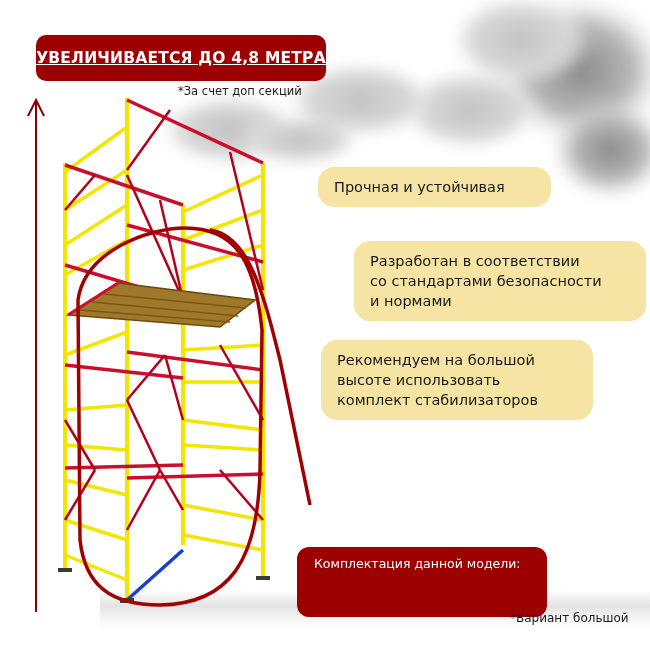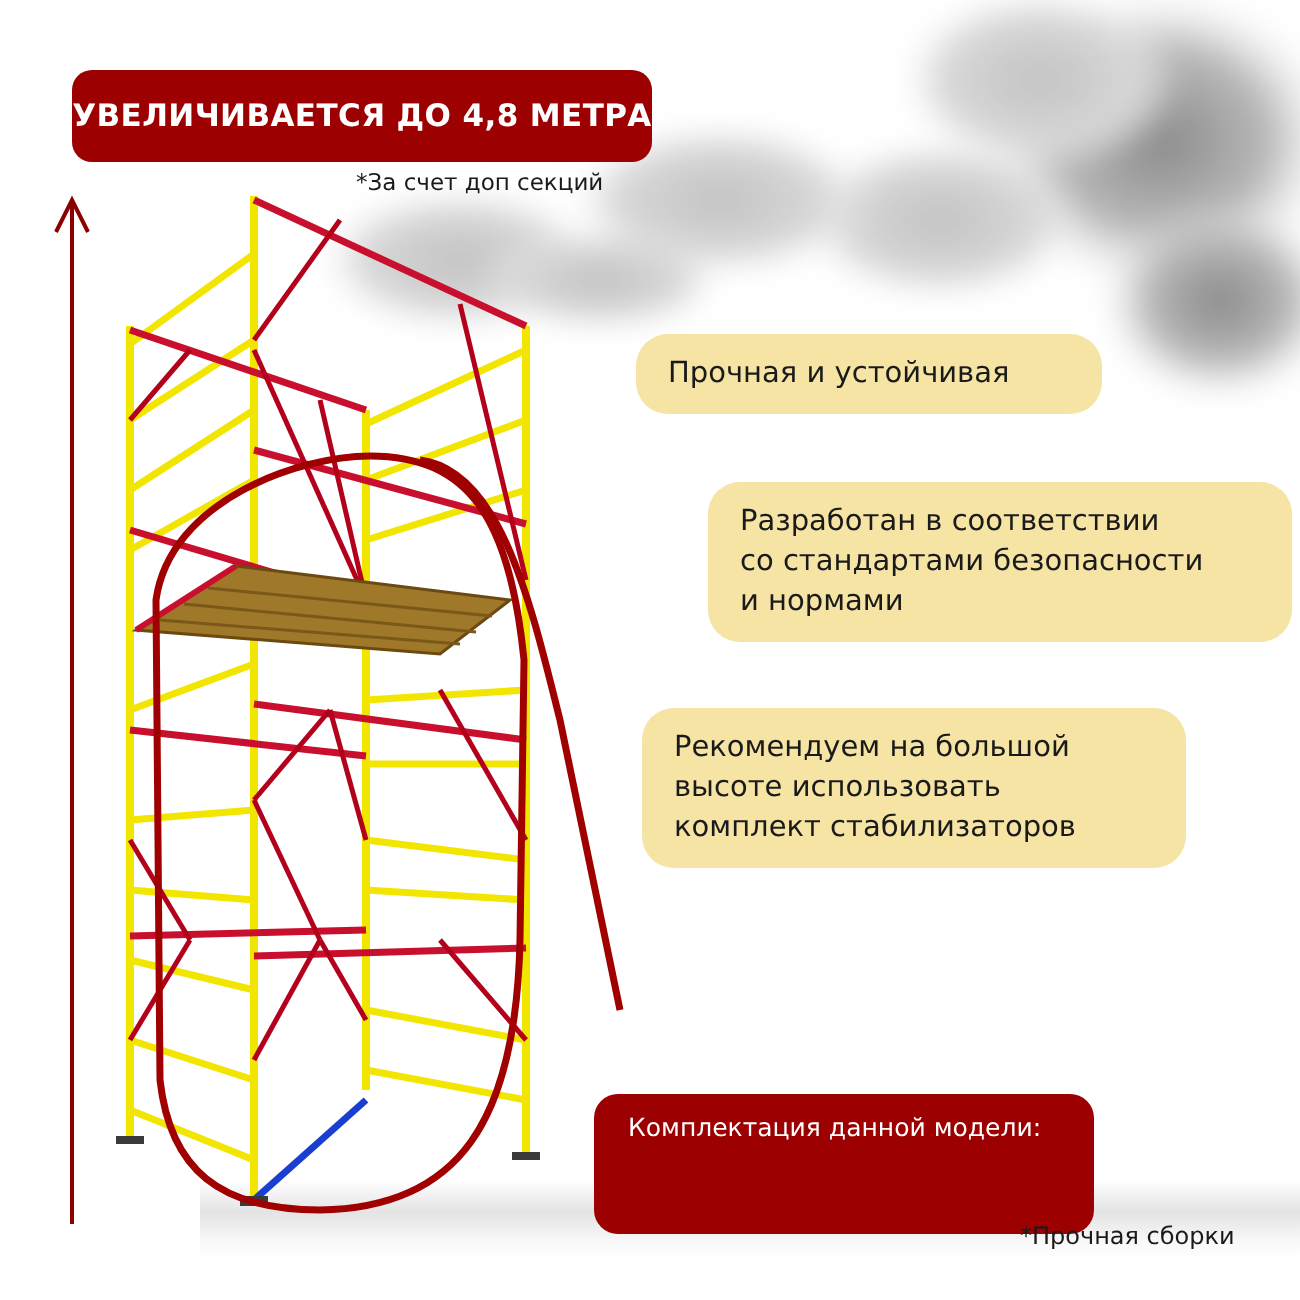--- a/index.html
+++ b/index.html
@@ -1,24 +1,24 @@
 <!DOCTYPE html>
 <html><head>
 <meta charset="utf-8">
 <style>
   html,body{margin:0;padding:0;}
   body{width:650px;height:650px;position:relative;overflow:hidden;background:#ffffff;font-family:"DejaVu Sans","Liberation Sans",sans-serif;}
   .clouds{position:absolute;left:0;top:0;width:650px;height:650px;}
   .ground{position:absolute;left:100px;top:590px;width:550px;height:40px;background:linear-gradient(to bottom,rgba(200,200,200,0),rgba(205,205,205,0.55) 40%,rgba(230,230,230,0.2) 80%,rgba(255,255,255,0));}
-  .title-banner{position:absolute;left:36px;top:35px;width:290px;height:46px;background:#9c0000;border-radius:10px;color:#fff;font-weight:bold;font-size:15.5px;display:flex;align-items:center;justify-content:center;letter-spacing:0.2px;box-sizing:border-box;}
+  .title-banner{position:absolute;left:36px;top:35px;width:290px;height:46px;background:#9c0000;border-radius:10px;color:#fff;font-weight:bold;font-size:15.5px;display:flex;align-items:center;justify-content:center;letter-spacing:0.2px;box-sizing:border-box;text-decoration:underline;}
   .title-note{position:absolute;left:178px;top:84px;font-size:11.5px;color:#1a1a1a;}
   .feature{position:absolute;background:#f5e4a4;border-radius:16px;color:#1a1a1a;font-size:14.5px;line-height:20px;box-sizing:border-box;padding:0 16px;display:flex;align-items:center;}
   .f1{left:318px;top:167px;width:233px;height:40px;}
   .f2{left:318px;top:241px;width:292px;height:80px;margin-left:36px;}
-  .f3{left:321px;top:354px;width:272px;height:80px;}
+  .f3{left:321px;top:340px;width:272px;height:80px;}
   .feature span{white-space:pre-line;}
   .kit{position:absolute;left:297px;top:524px;width:250px;height:70px;background:#9c0000;border-radius:12px;color:#fff;font-size:12.5px;line-height:16px;box-sizing:border-box;padding:9px 0 0 17px;margin-top:23px;}
   .kit .kit-title{margin-bottom:1px;}
   .kit .kit-item{color:#f5eaea;}
   .variant-note{position:absolute;left:510px;top:611px;font-size:12px;color:#1a1a1a;}
   .scaffold{position:absolute;left:0;top:0;width:650px;height:650px;}
 </style>
 </head>
 <body>
 
@@ -154,13 +154,13 @@
 <div class="feature f3">
   <span>Рекомендуем на большой
 высоте использовать
 комплект стабилизаторов</span>
 </div>
 
 <div class="kit">
   <div class="kit-title">Комплектация данной модели:</div>
 </div>
 
-<div class="variant-note">*Прочная сборки</div>
+<div class="variant-note">*Вариант большой</div>
 
 </body></html>

